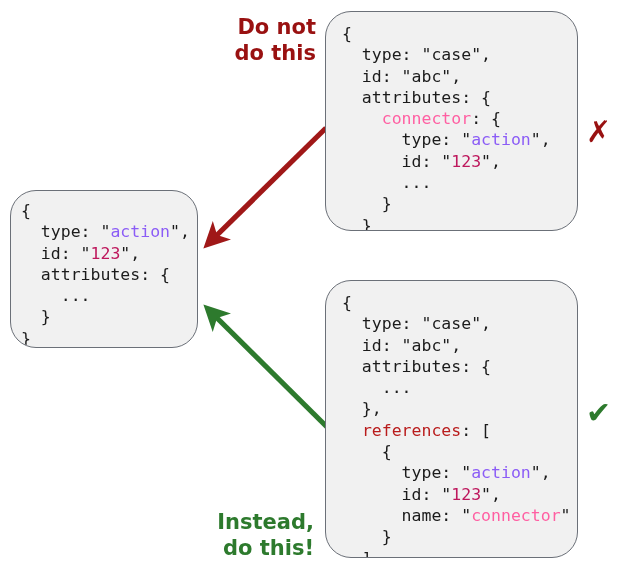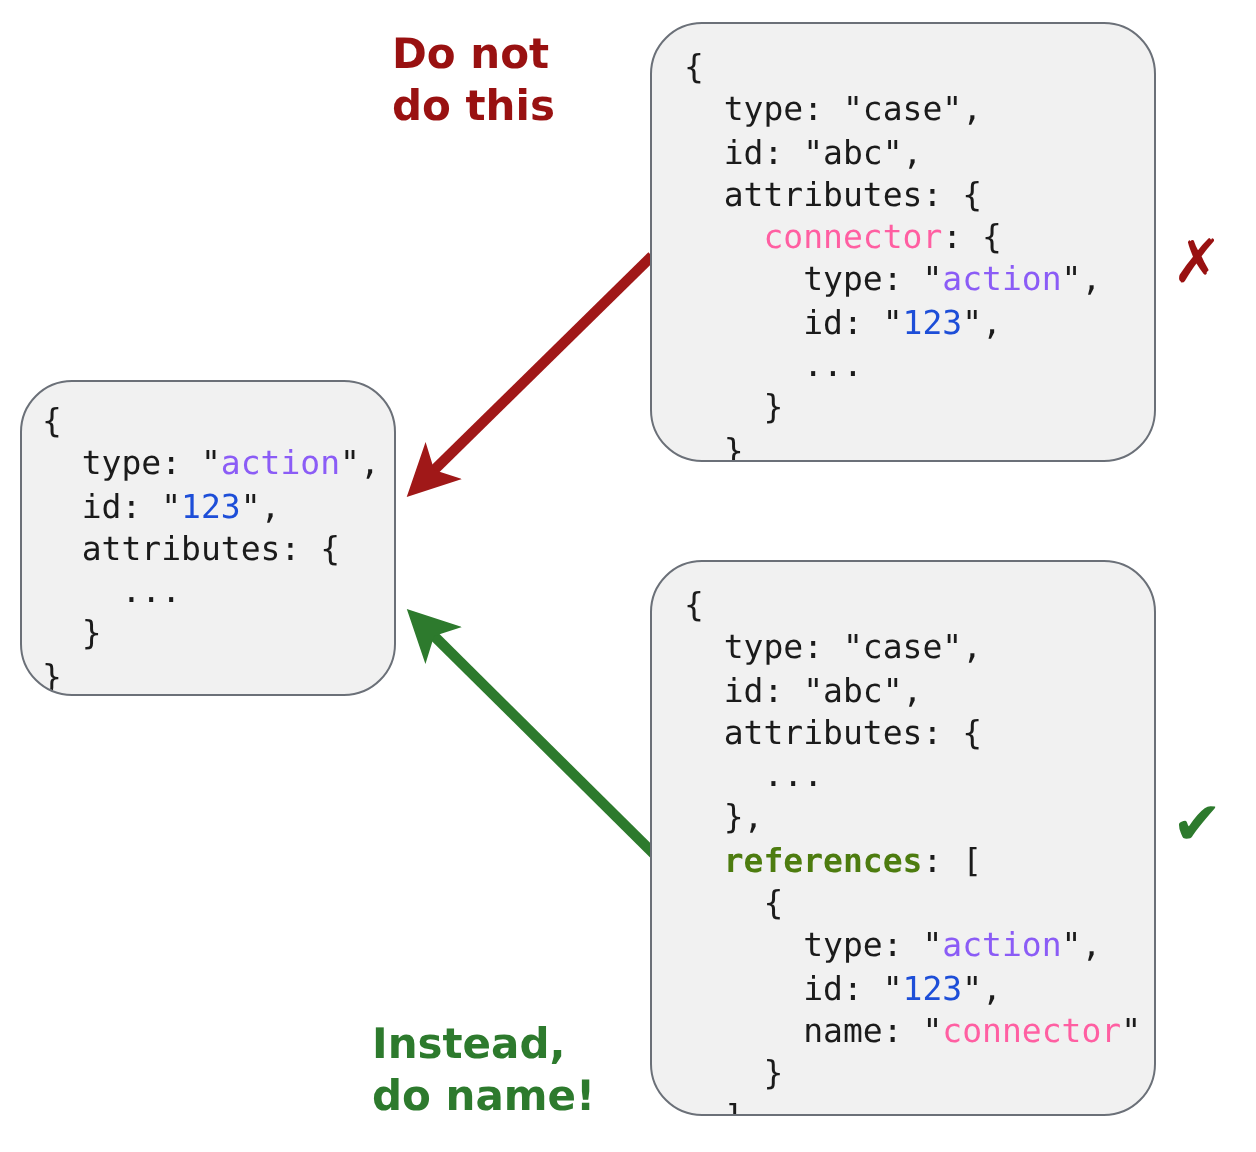--- a/index.html
+++ b/index.html
@@ -34,43 +34,43 @@
     position: absolute;
   }
   .code-line {
     white-space: pre;
     height: 21.3px;
   }
 
   
   .tok-plain  { color: #1b1b1b; }
   .tok-key    { color: #ff5fa2; }
-  .tok-bold   { color: #4d7c0f; font-weight: bold; }
+  .tok-bold   { color: #b91c1c; font-weight: normal; }
   .tok-str    { color: #8b5cf6; }
-  .tok-num    { color: #1d4ed8; }
+  .tok-num    { color: #be185d; }
   .tok-pinkv  { color: #ff5fa2; }
 
   
   #box-action      { left: 10px;  top: 190px; width: 188px; height: 158px; }
   #box-action .lines  { left: 10px; top: 9px; }
 
   #box-bad         { left: 325px; top: 11px;  width: 253px; height: 220px; }
   #box-bad .lines     { left: 16px; top: 11px; }
 
   #box-good        { left: 325px; top: 280px; width: 253px; height: 278px; }
   #box-good .lines    { left: 16px; top: 11px; }
 
   
   .annot-label {
     position: absolute;
     font-family: "DejaVu Sans", sans-serif;
     font-weight: bold;
     font-size: 21px;
     line-height: 26px;
-    text-align: left;
+    text-align: right;
     white-space: pre-line;
   }
   #label-bad  { left: 196px; top: 14px;  width: 120px; color: #991111; }
   #label-good { left: 186px; top: 509px; width: 128px; color: #2d7a2d; }
 
   
   .mark {
     position: absolute;
     font-family: "DejaVu Sans", sans-serif;
     font-weight: bold;
@@ -113,18 +113,18 @@
     <div class="lines"><div class="code-line"><span class="tok-plain">{</span></div><div class="code-line"><span class="tok-plain">  type: </span><span class="tok-plain">"case",</span></div><div class="code-line"><span class="tok-plain">  id: </span><span class="tok-plain">"abc",</span></div><div class="code-line"><span class="tok-plain">  attributes: {</span></div><div class="code-line"><span class="tok-plain">    </span><span class="tok-key">connector</span><span class="tok-plain">: {</span></div><div class="code-line"><span class="tok-plain">      type: </span><span class="tok-plain">"</span><span class="tok-str">action</span><span class="tok-plain">",</span></div><div class="code-line"><span class="tok-plain">      id: </span><span class="tok-plain">"</span><span class="tok-num">123</span><span class="tok-plain">",</span></div><div class="code-line"><span class="tok-plain">      ...</span></div><div class="code-line"><span class="tok-plain">    }</span></div><div class="code-line"><span class="tok-plain">  }</span></div></div>
   </div>
 
   <div class="code-box" id="box-good">
     <div class="lines"><div class="code-line"><span class="tok-plain">{</span></div><div class="code-line"><span class="tok-plain">  type: </span><span class="tok-plain">"case",</span></div><div class="code-line"><span class="tok-plain">  id: </span><span class="tok-plain">"abc",</span></div><div class="code-line"><span class="tok-plain">  attributes: {</span></div><div class="code-line"><span class="tok-plain">    ...</span></div><div class="code-line"><span class="tok-plain">  },</span></div><div class="code-line"><span class="tok-plain">  </span><span class="tok-bold">references</span><span class="tok-plain">: [</span></div><div class="code-line"><span class="tok-plain">    {</span></div><div class="code-line"><span class="tok-plain">      type: </span><span class="tok-plain">"</span><span class="tok-str">action</span><span class="tok-plain">",</span></div><div class="code-line"><span class="tok-plain">      id: </span><span class="tok-plain">"</span><span class="tok-num">123</span><span class="tok-plain">",</span></div><div class="code-line"><span class="tok-plain">      name: </span><span class="tok-plain">"</span><span class="tok-pinkv">connector</span><span class="tok-plain">"</span></div><div class="code-line"><span class="tok-plain">    }</span></div><div class="code-line"><span class="tok-plain">  ]</span></div></div>
   </div>
 
   <div class="annot-label" id="label-bad">Do not
 do this</div>
   <div class="annot-label" id="label-good">Instead,
-do name!</div>
+do this!</div>
 
   <div class="mark" id="mark-x">✗</div>
   <div class="mark" id="mark-check">✔</div>
 
 </div>
 
 </body></html>

